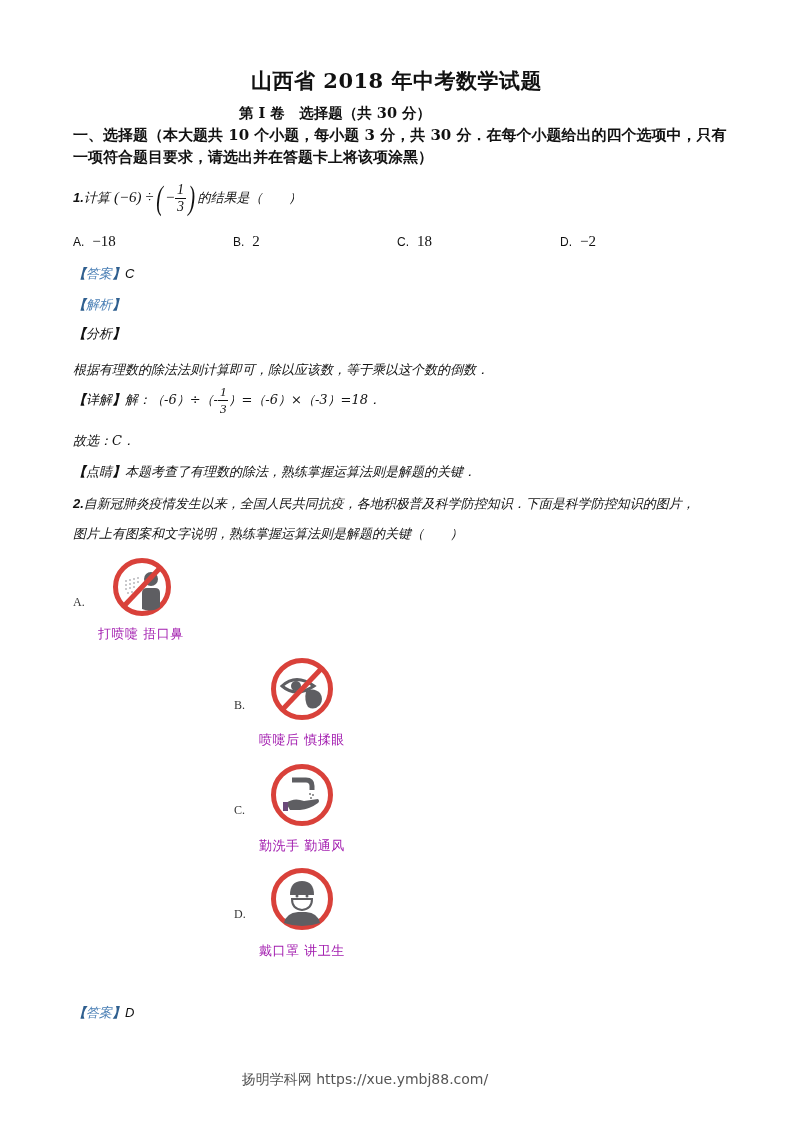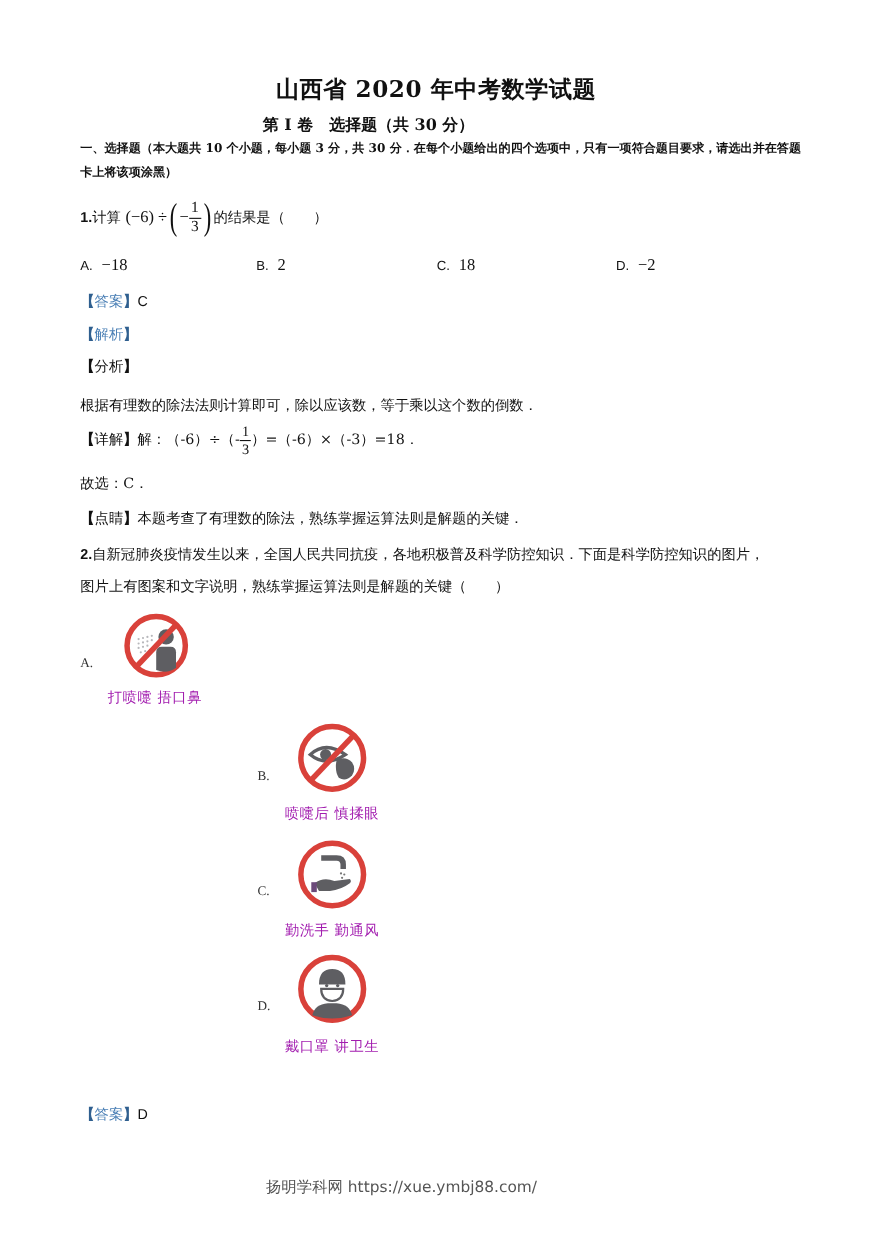--- a/index.html
+++ b/index.html
@@ -1,41 +1,41 @@
 <!DOCTYPE html>
 <html><head>
 <meta charset="utf-8">
 <style>
   html, body { margin: 0; padding: 0; background: #ffffff; }
   body { width: 793px; height: 1122px; position: relative; overflow: hidden;
          font-family: "DejaVu Serif", "Liberation Serif", serif; color: #111; }
   .abs { position: absolute; }
   .title { left: 0; width: 793px; top: 67px; text-align: center; font-size: 21px; font-weight: bold; letter-spacing: 0.5px; }
   .subtitle { left: 0; width: 670px; top: 104px; text-align: center; font-size: 14.5px; font-weight: bold; }
-  .section { left: 73px; top: 124px; width: 660px; font-size: 11px; font-weight: bold; line-height: 22px; }
-  .q { left: 73px; font-size: 13px; line-height: 20px; }
+  .section { left: 73px; top: 124px; width: 660px; font-size: 15px; font-weight: bold; line-height: 22px; }
+  .q { left: 73px; font-size: 13px; line-height: 20px; font-style: italic; }
   .frac { display: inline-block; vertical-align: middle; text-align: center; font-family: "Liberation Serif", serif; font-size: 14px; line-height: 16px; }
   .frac .num { display: block; border-bottom: 1px solid #111; padding: 0 2px; }
   .frac .den { display: block; padding: 0 2px; }
   .paren-big { display: inline-block; vertical-align: middle; font-size: 34px; font-weight: 200; font-family: "Liberation Serif", serif; transform: scaleX(0.6); line-height: 36px; }
   .math { font-family: "Liberation Serif", serif; font-size: 15px; }
   .opt { font-size: 12px; font-family: "Liberation Sans", sans-serif; }
   .opt .val { font-family: Liberation Serif, serif; font-size: 15px; margin-left: 8px; }
   .tag-blue { color: #4a7fb5; }
   .tag-blue .br { color: #2f5f8f; font-weight: bold; }
   .tag-black .br { font-weight: bold; }
   .ans-letter { font-family: "Liberation Sans", sans-serif; font-size: 13px; color: #111; }
   .icon-label { font-family: "DejaVu Sans", sans-serif; font-size: 13px; color: #a21caf; letter-spacing: 0.5px; }
   .opt-letter { font-family: "Liberation Serif", serif; font-size: 12px; color: #333; }
   .footer { left: 0; width: 730px; top: 1071px; text-align: center; font-family: "DejaVu Sans", sans-serif; font-size: 14px; color: #555; }
 </style>
 </head>
 <body>
 
-<div class="abs title">山西省 2020 年中考数学试题</div>
+<div class="abs title">山西省 2018 年中考数学试题</div>
 <div class="abs subtitle">第 I 卷　选择题（共 30 分）</div>
 <div class="abs section">一、选择题（本大题共 10 个小题，每小题 3 分，共 30 分．在每个小题给出的四个选项中，只有一项符合题目要求，请选出并在答题卡上将该项涂黑）</div>
 
 <div class="abs q" style="top:180px;">
   <span style="font-family:'Liberation Sans',sans-serif;font-weight:bold;">1.</span><span>计算</span>
   <span class="math">(−6) ÷</span><span class="paren-big">(</span><span class="math">−</span><span class="frac"><span class="num">1</span><span class="den">3</span></span><span class="paren-big">)</span><span>的结果是（　　）</span>
 </div>
 
 <div class="abs opt" style="top:233px;left:73px;"><span>A.</span><span class="val">−18</span></div>
 <div class="abs opt" style="top:233px;left:233px;"><span>B.</span><span class="val">2</span></div>

